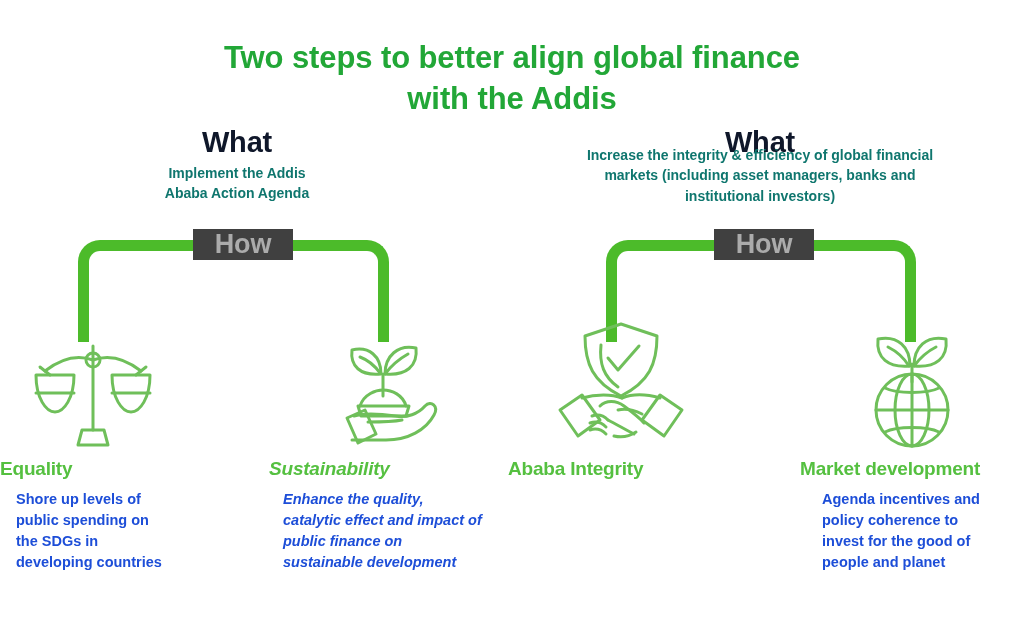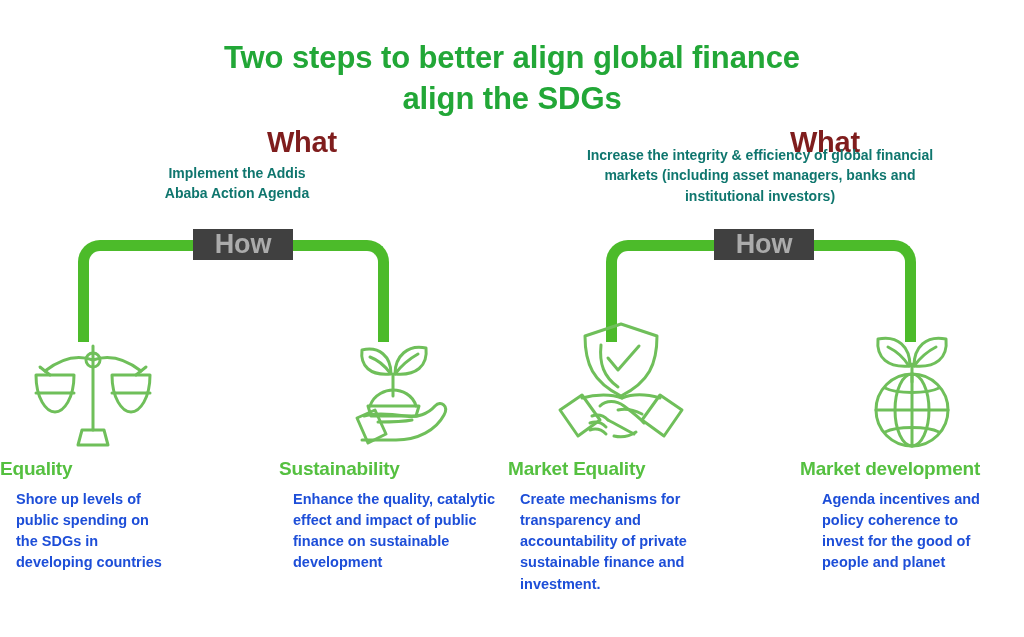--- a/index.html
+++ b/index.html
@@ -30,22 +30,22 @@
     line-height: 1.32;
     color: #22A737;
     letter-spacing: -0.1px;
   }
 
   
   .step-what-label {
     position: absolute;
     font-size: 29px;
     font-weight: bold;
-    color: #7f1d1d;
-    text-align: right;
+    color: #0f172a;
+    text-align: center;
     letter-spacing: -0.2px;
   }
   .step-how-label {
     position: absolute;
     font-size: 27px;
     font-weight: bold;
     color: #ABABAB;
     text-align: center;
     letter-spacing: -0.2px;
     z-index: 5;
@@ -99,21 +99,21 @@
     margin-top: 9px;
   }
 </style>
 </head>
 <body>
 
 <div id="canvas">
 
   <div class="title">
     <div>Two steps to better align global finance</div>
-    <div>align the SDGs</div>
+    <div>with the Addis</div>
   </div>
 
   <div class="step-what-label" style="left:137px; top:126px; width:200px;">What</div>
 
   <div class="what-body" style="left:152px; top:163px; width:170px;">Implement the Addis Ababa Action Agenda</div>
 
   <div class="bracket" style="left:78px; top:240px; width:311px; height:102px;"></div>
 
   <div class="step-how-label" style="left:193px; top:229px; width:82px;">How</div>
 
@@ -144,21 +144,21 @@
         <path d="M79 37 L 117 37 C 117 60, 107 74, 98 74 C 89 74, 79 60, 79 37 Z"></path>
         <line x1="79" y1="55" x2="117" y2="55"></line>
 
         <path d="M45 107 L 49 92 L 71 92 L 75 107 Z"></path>
       </svg>
     </div>
     <div class="col-title">Equality</div>
     <div class="col-body" style="padding:0 16px;">Shore up levels of public spending on the SDGs in developing countries</div>
   </div>
 
-  <div class="col" style="left:279px; top:330px; width:230px;">
+  <div class="col" style="left:269px; top:330px; width:230px;font-style:italic;">
     <div class="col-icon">
       <svg width="120" height="118" viewBox="0 0 120 118" fill="none" stroke="#6FBF5A" stroke-width="3" stroke-linecap="round" stroke-linejoin="round">
 
         <path d="M57 44 C 36 46, 26 36, 28 20 C 45 16, 57 26, 57 44 Z"></path>
         <path d="M36 27 C 44 30, 51 36, 56 43"></path>
 
         <path d="M61 44 C 82 46, 94 36, 92 18 C 74 14, 61 26, 61 44 Z"></path>
         <path d="M84 24 C 75 29, 67 36, 61 44"></path>
 
         <line x1="59" y1="44" x2="59" y2="66"></line>
@@ -200,22 +200,21 @@
         <path d="M86 94 C 78 90, 70 88, 62 90"></path>
 
         <path d="M36 96 C 42 94, 48 96, 52 100"></path>
         <path d="M34 103 C 40 101, 46 103, 50 107"></path>
         <path d="M34 110 C 40 108, 46 110, 50 114"></path>
 
         <path d="M52 100 C 60 104, 70 110, 78 114"></path>
         <path d="M58 116 C 66 118, 74 116, 80 112"></path>
       </svg>
     </div>
-    <div class="col-title">Market Equality</div>
-    <div class="col-body" style="padding:0 12px;">Create mechanisms for transparency and accountability of private sustainable finance and investment.</div>
+    <div class="col-title">Ababa Integrity</div>
   </div>
 
   <div class="col" style="left:800px; top:320px; width:224px;">
     <div class="col-icon" style="height:128px;">
       <svg width="120" height="128" viewBox="0 0 120 128" fill="none" stroke="#6FBF5A" stroke-width="3" stroke-linecap="round" stroke-linejoin="round">
 
         <path d="M58 46 C 36 48, 24 38, 26 19 C 46 15, 58 27, 58 46 Z"></path>
         <path d="M36 27 C 44 31, 52 38, 57 46"></path>
 
         <path d="M62 46 C 84 48, 96 38, 94 19 C 74 15, 62 27, 62 46 Z"></path>

